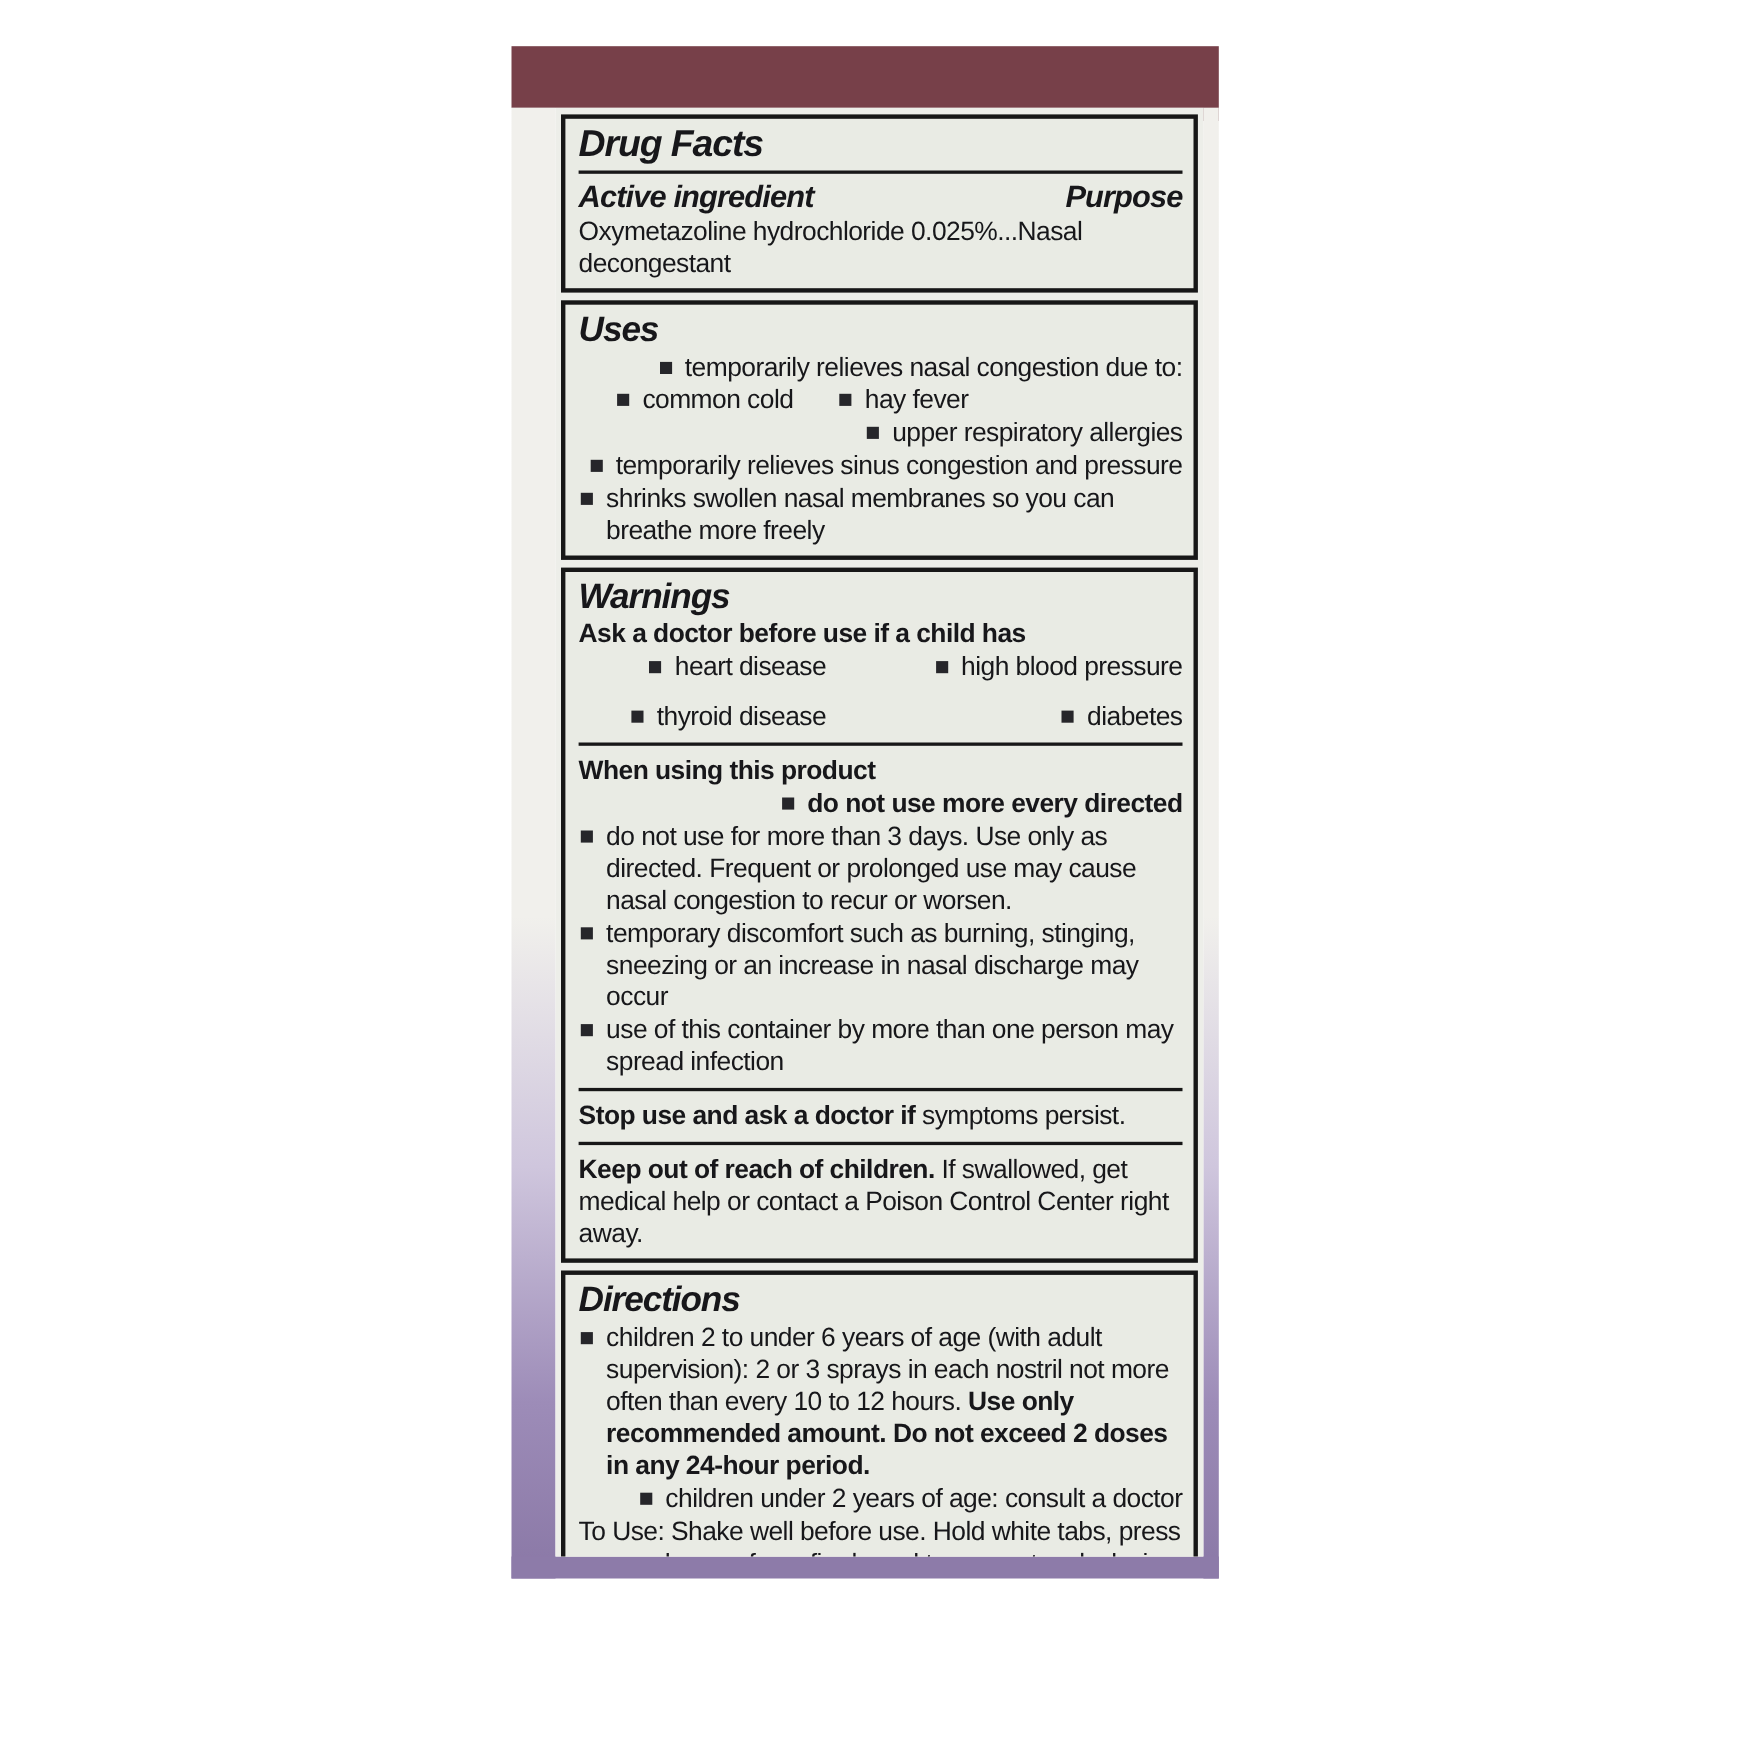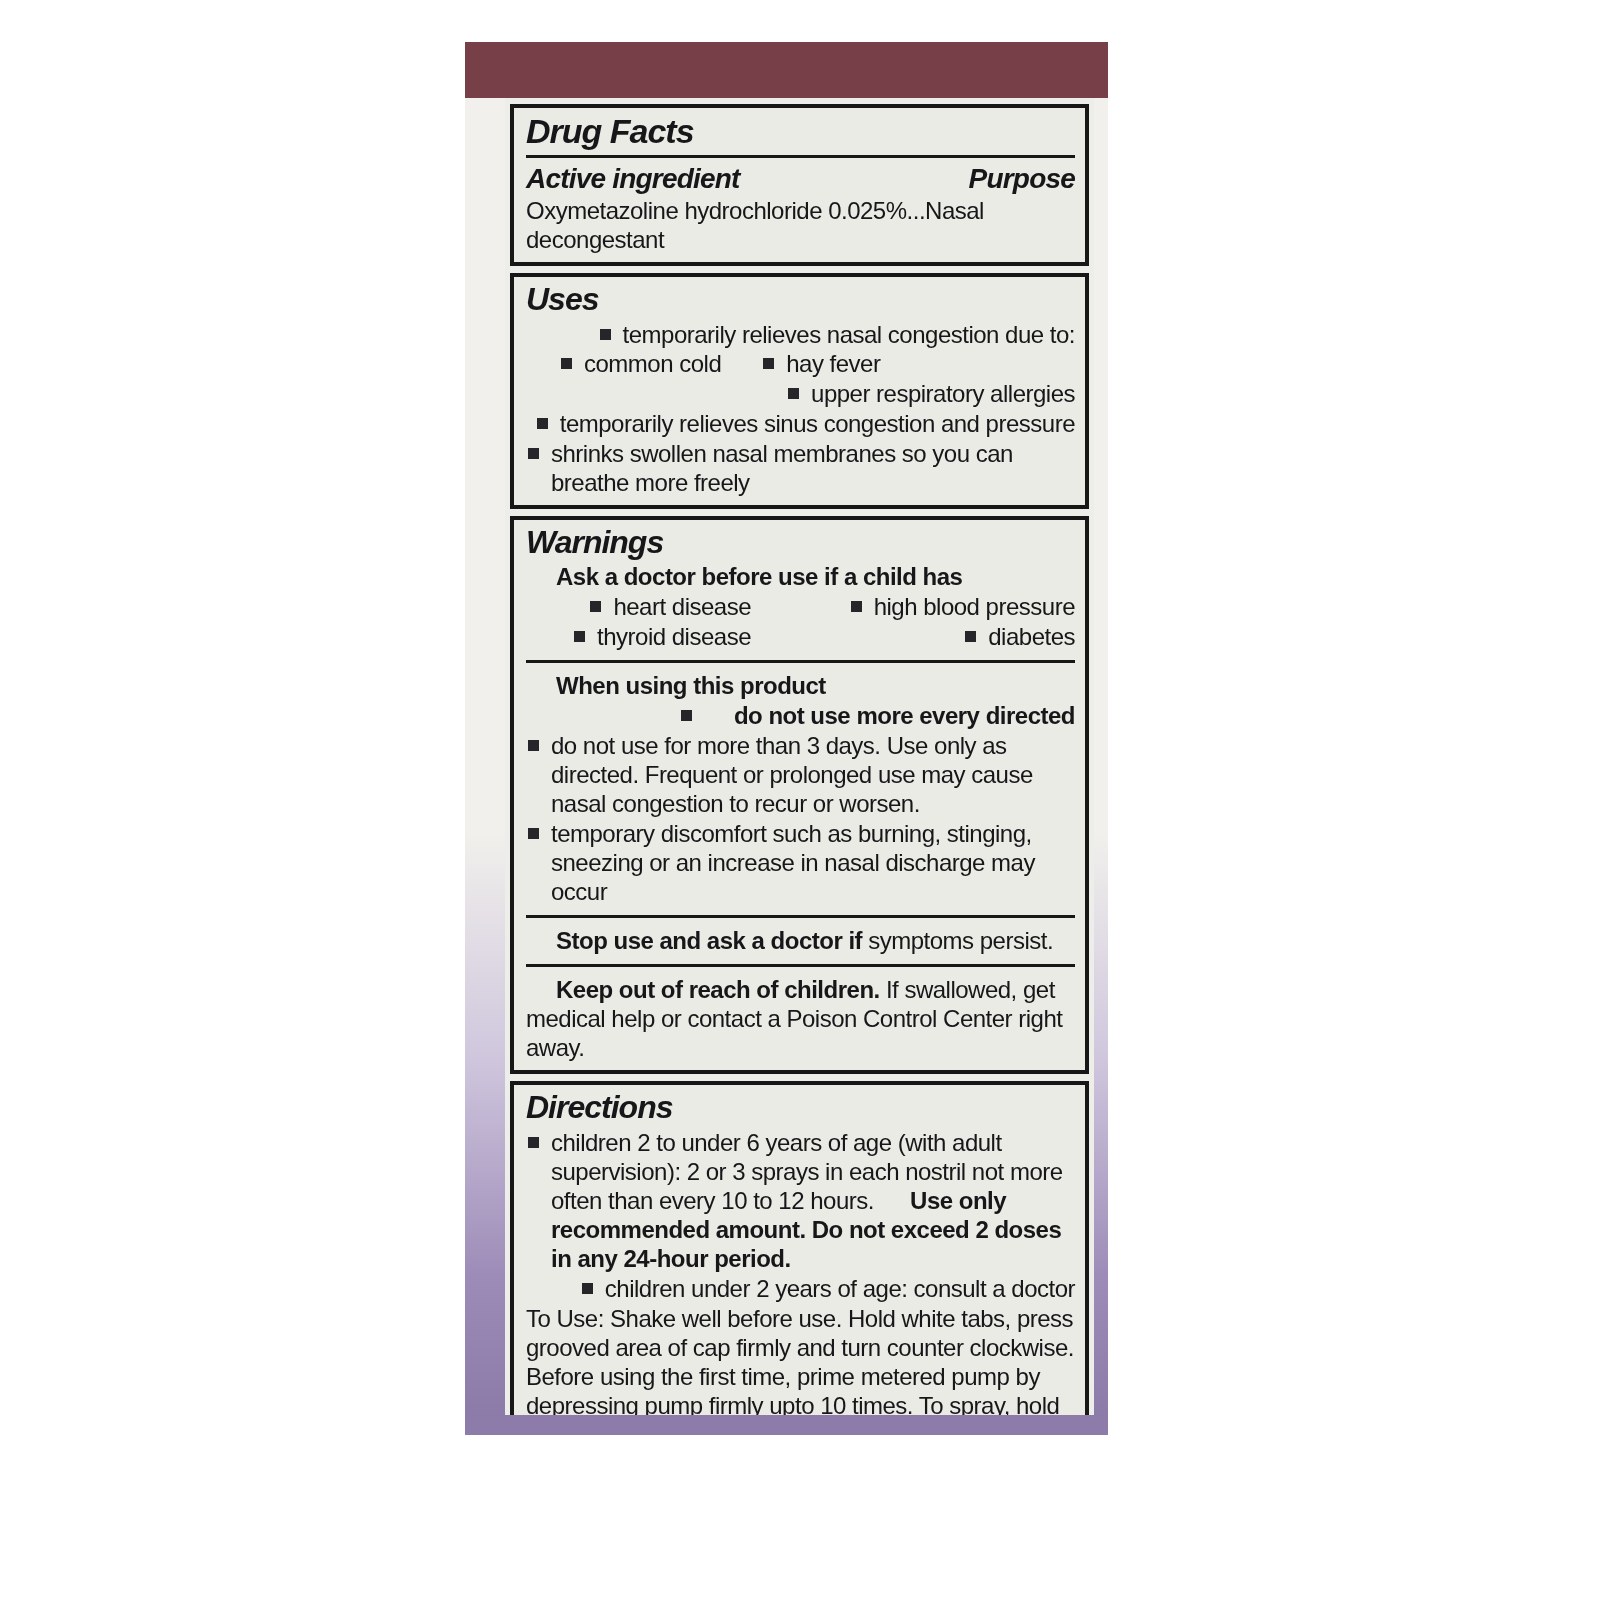--- a/index.html
+++ b/index.html
@@ -26,27 +26,27 @@
     padding:2px 10px 8px 12px;box-sizing:border-box;
     font-size:24px;line-height:29px;letter-spacing:-0.5px;
   }
   .sect.grow{flex:1;display:flex;flex-direction:column;}
   .h-title{font-style:italic;font-weight:700;font-size:34px;line-height:42px;letter-spacing:-1px;}
   .h-sect{font-style:italic;font-weight:700;font-size:32px;line-height:40px;letter-spacing:-1px;}
   .h-sub{font-style:italic;font-weight:700;font-size:28px;line-height:34px;letter-spacing:-0.8px;}
   .rule{border-top:3px solid #171717;margin:3px 0 4px 0;}
   .hairline{border-top:3px solid #171717;margin:9px 0 8px 0;}
   .ai-row{display:flex;justify-content:space-between;align-items:flex-end;}
-  b{font-weight:700;margin-left:30px;}
+  b{font-weight:700;}
   .bul-row{display:flex;align-items:flex-start;margin-top:1px;justify-content:flex-end;}
   .bul-sq{flex:0 0 auto;width:11px;height:11px;background:#26262a;margin:9px 12px 0 2px;}
   .indent2{margin-left:33px;}
   .pair{display:flex;}
   .pair .bul-row{margin-top:0;}
-  .cond-grid{display:grid;grid-template-columns:225px 1fr;row-gap:0;}
+  .cond-grid{display:grid;grid-template-columns:225px 1fr;row-gap:15px;}
   .para{margin-top:1px;}
 </style>
 </head>
 <body>
 
 <div class="package">
   <div class="maroon-band"></div>
   <div class="maroon-notch"></div>
   <div class="side-strip side-left"></div>
   <div class="side-strip side-right"></div>
@@ -124,20 +124,24 @@
         <span><b>do not use more every directed</b></span>
       </div>
       <div class="bul-row">
         <span class="bul-sq"></span>
         <span>do not use for more than 3 days. Use only as directed. Frequent or prolonged use may cause nasal congestion to recur or worsen.</span>
       </div>
       <div class="bul-row">
         <span class="bul-sq"></span>
         <span>temporary discomfort such as burning, stinging, sneezing or an increase in nasal discharge may occur</span>
       </div>
+      <div class="bul-row">
+        <span class="bul-sq"></span>
+        <span>use of this container by more than one person may spread infection</span>
+      </div>
 
       <div class="hairline"></div>
 
       <div><b>Stop use and ask a doctor if</b><span> symptoms persist.</span></div>
 
       <div class="hairline"></div>
 
       <div><b>Keep out of reach of children.</b><span> If swallowed, get medical help or contact a Poison Control Center right away.</span></div>
     </div>
 

